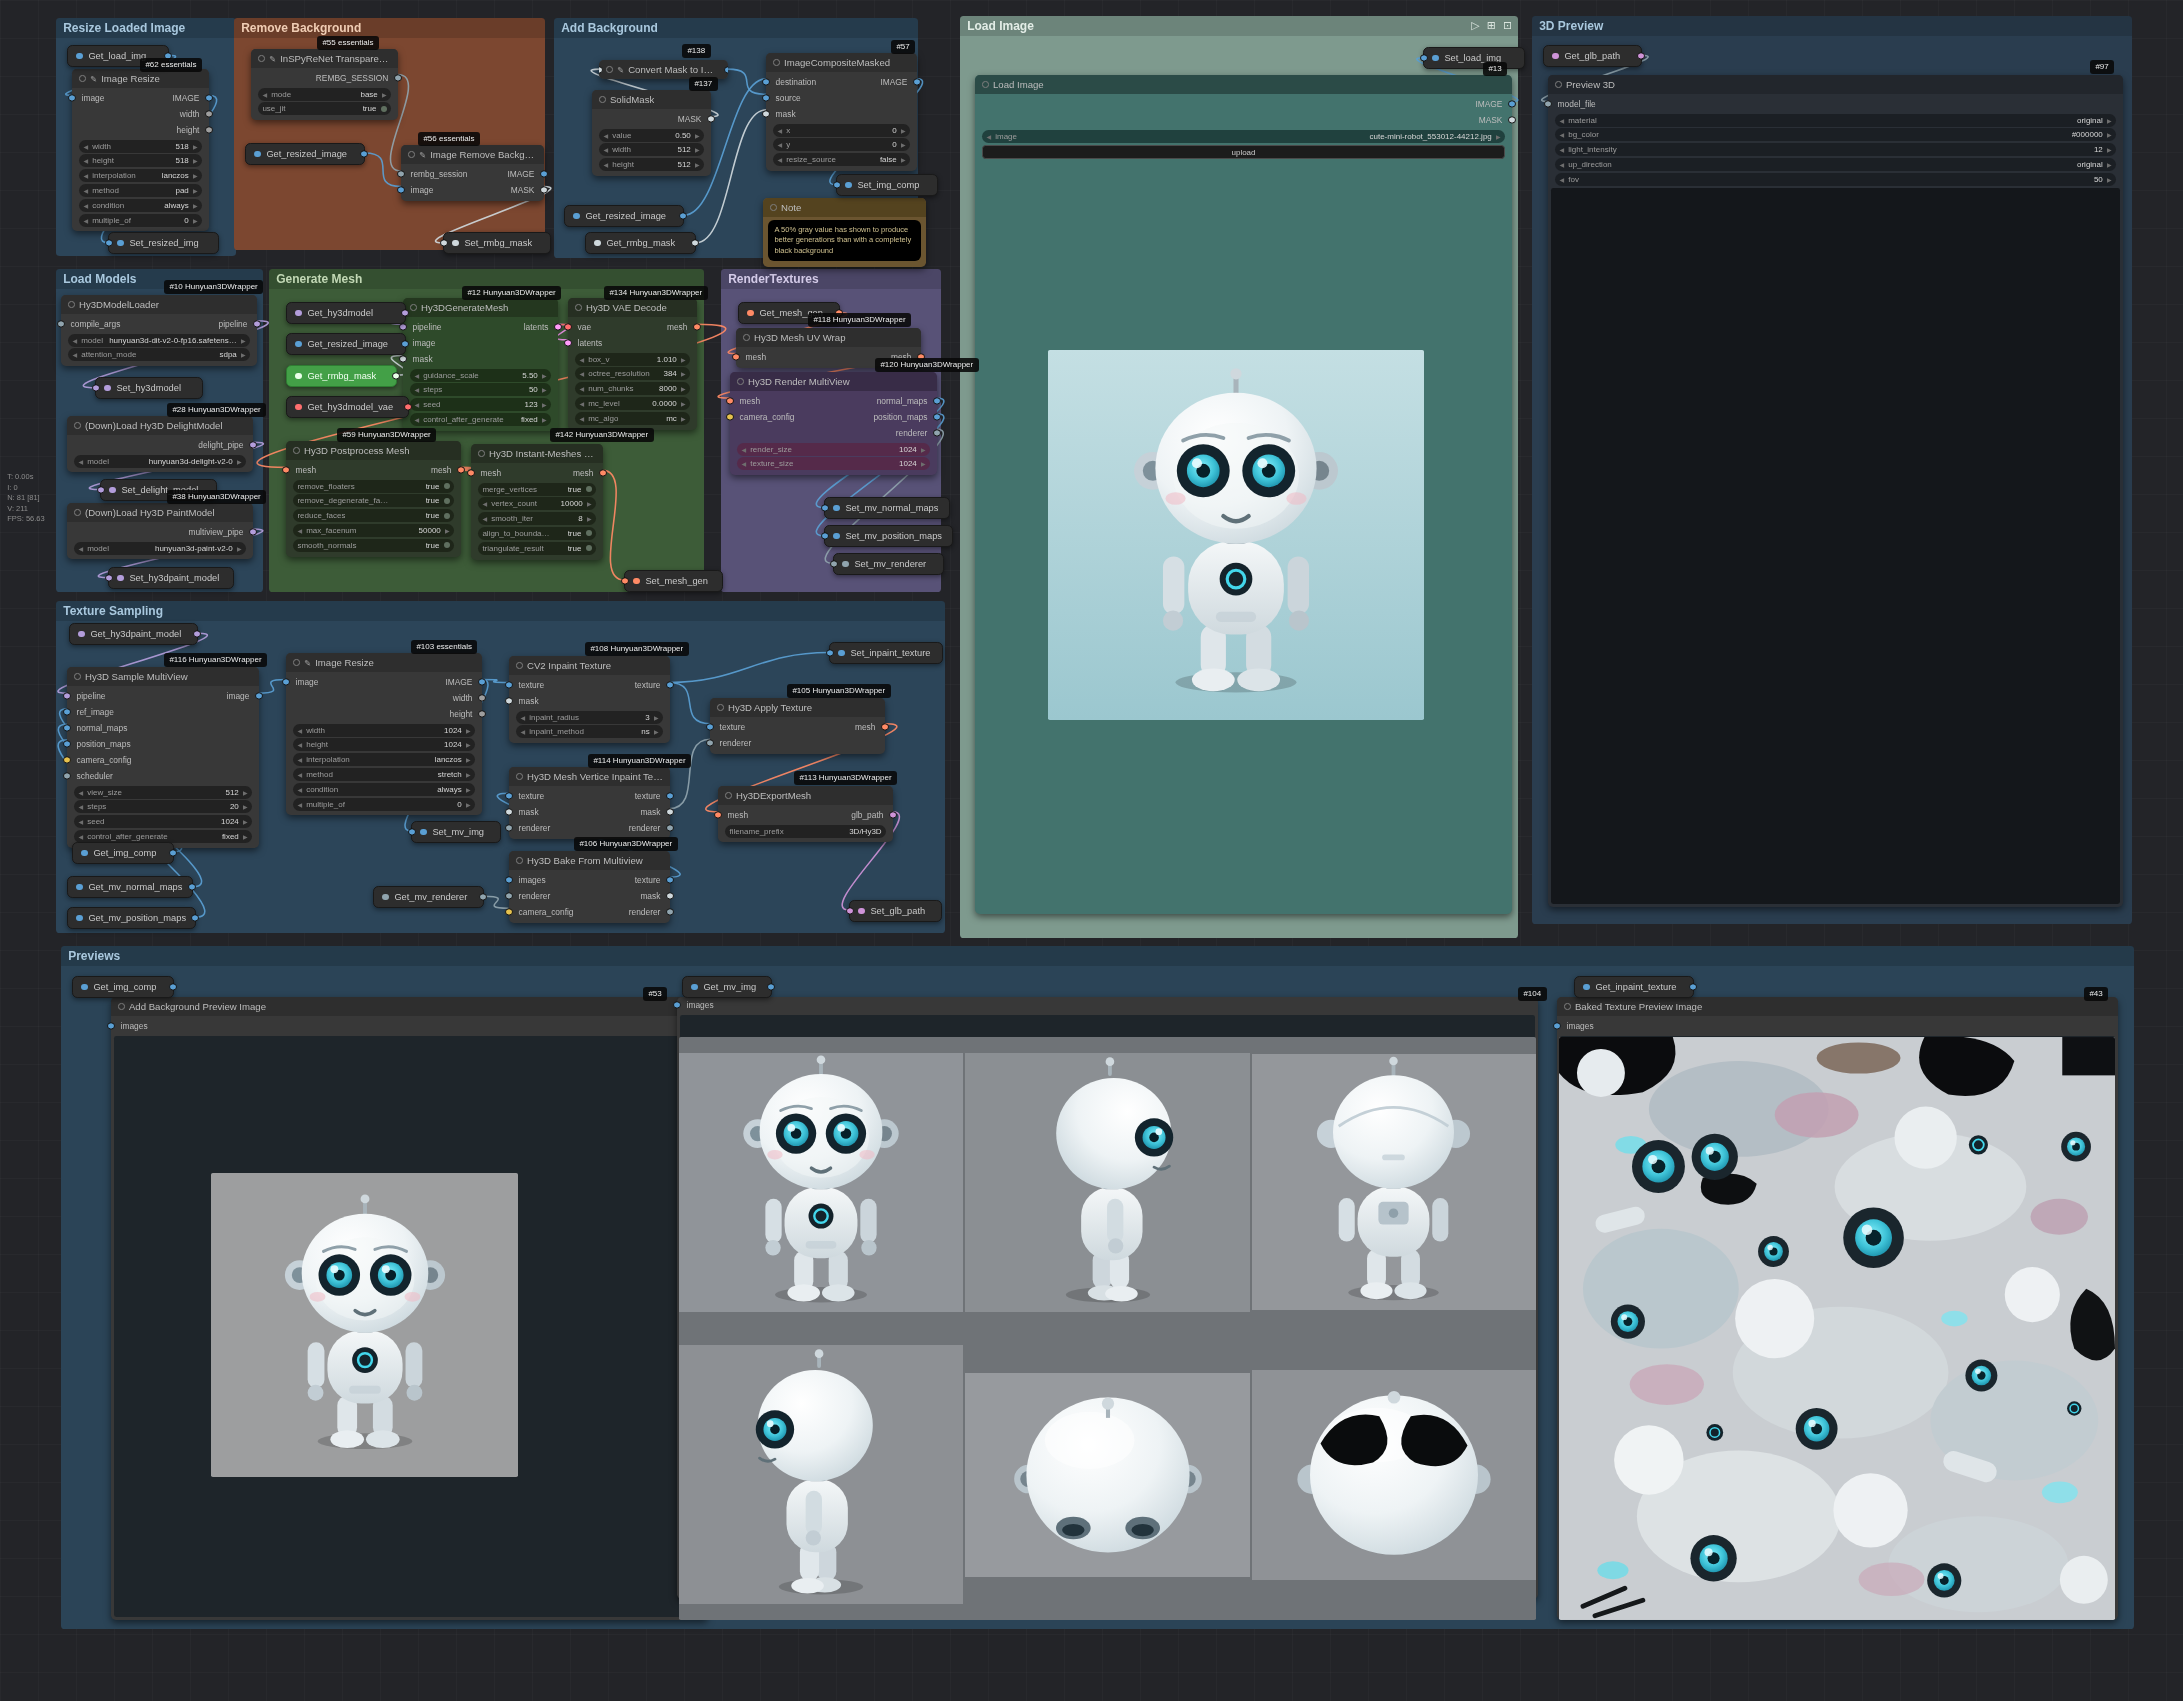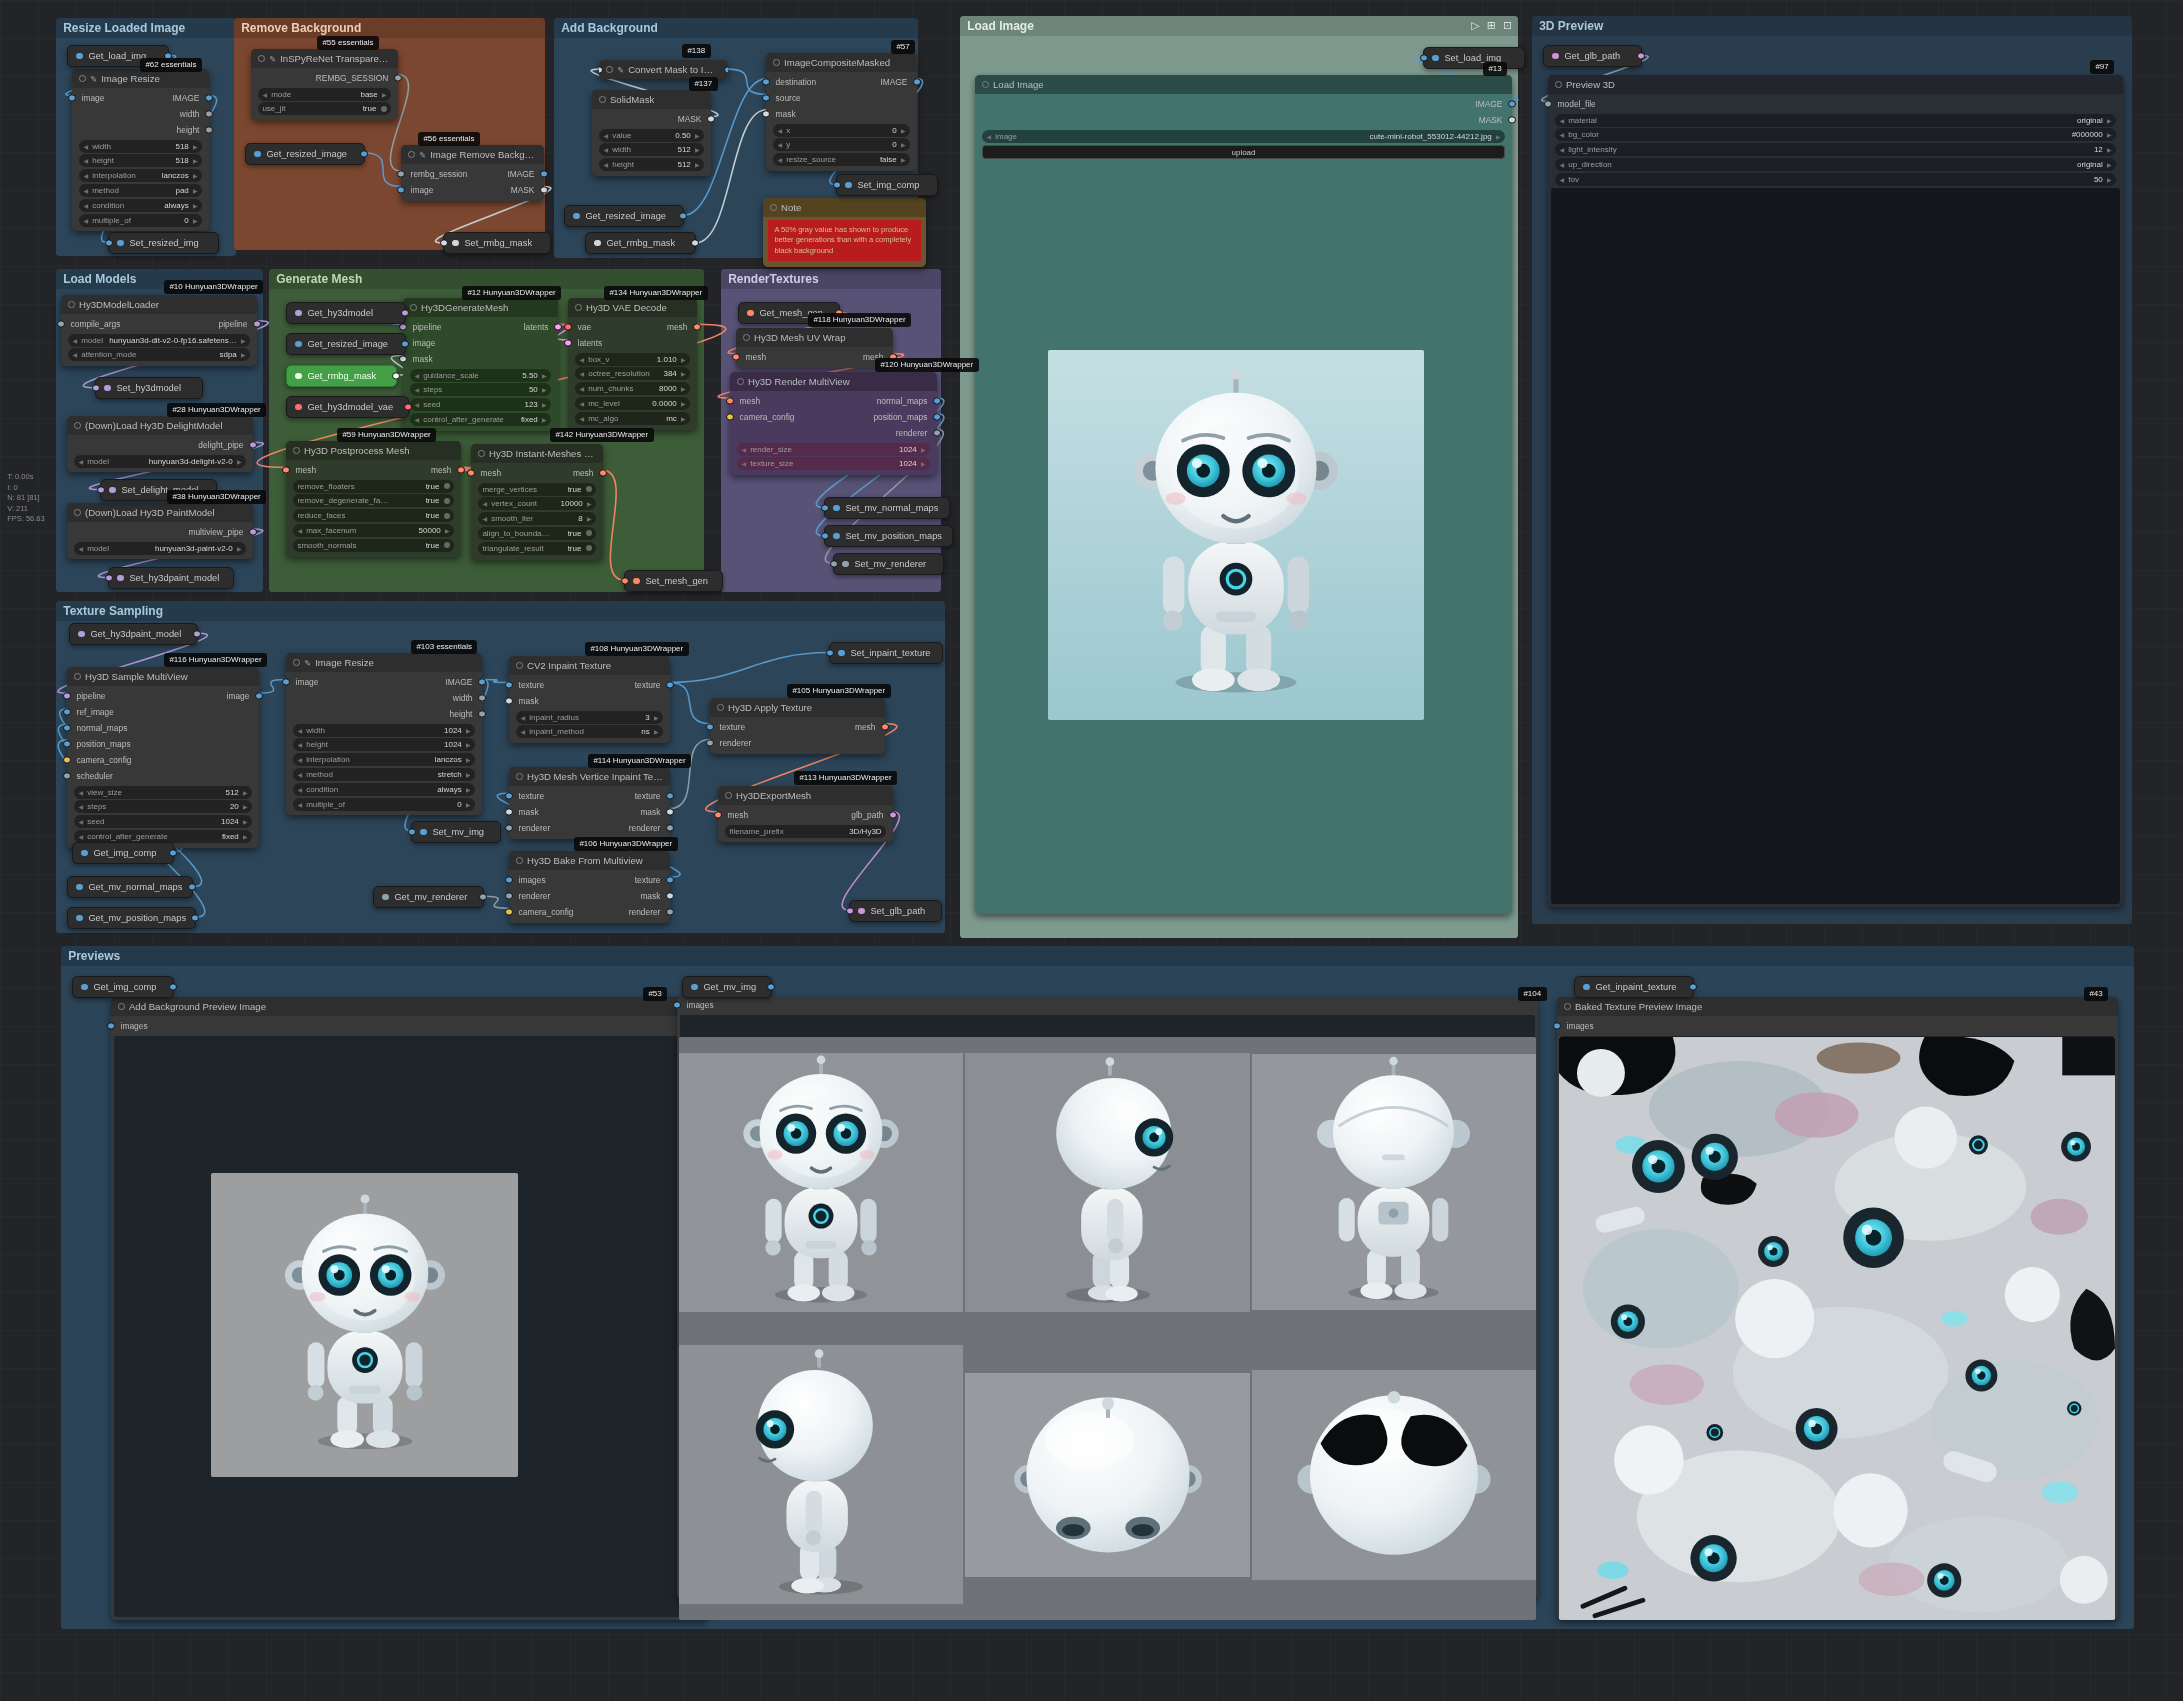--- a/index.html
+++ b/index.html
@@ -29,21 +29,21 @@
 .ior{margin-left:auto;white-space:nowrap}
 .pin{position:absolute;left:-3.6px;top:50%;transform:translateY(-50%);width:7.2px;height:7.2px;border-radius:50%;border:0.6px solid #141414}
 .pout{position:absolute;right:-3.6px;top:50%;transform:translateY(-50%);width:7.2px;height:7.2px;border-radius:50%;border:0.6px solid #141414}
 .widget{height:13px;margin:1.8px 6.6px;background:#222;border-radius:6.6px;display:flex;align-items:center;gap:4.2px;padding:0 4.8px;font-size:8px;color:#9c9c9c}
 .arr{color:#6e6e6e;font-size:6px;flex:none}
 .wl{white-space:nowrap;overflow:hidden;text-overflow:ellipsis;max-width:62%}
 .wv{margin-left:auto;color:#d6d6d6;white-space:nowrap;overflow:hidden;text-overflow:ellipsis}
 .tgl{width:6px;height:6px;border-radius:50%;background:#5f6f5f;flex:none}
 .nbutton{height:14.4px;margin:2.4px 6.6px;background:#1c1c1c;border:0.6px solid #4a4a4a;border-radius:3.6px;color:#c9c9c9;font-size:8px;text-align:center;line-height:13px}
 .panel{margin:2.4px 3px 0 3px;border-radius:2.4px}
-.notebox{margin:3px 5.4px;background:#b91c1c;border-radius:0;padding:4.8px 6px;font-size:7.5px;line-height:1.4;color:#cfc08f}
+.notebox{margin:3px 5.4px;background:#000000;border-radius:6px;padding:4.8px 6px;font-size:7.5px;line-height:1.4;color:#cfc08f}
 .pill{position:absolute;height:21.6px;background:#2d2d2d;border:0.6px solid #191919;border-radius:5.4px;display:flex;align-items:center;gap:5.4px;padding:0 8.4px;color:#c9c9c9;font-size:9.3px;z-index:12;box-shadow:0 1.8px 5.4px rgba(0,0,0,.45);white-space:nowrap}
 .pdot{width:6.6px;height:6.6px;border-radius:50%;flex:none}
 .badge{position:absolute;background:rgba(8,8,8,.88);color:#ececec;font-size:8px;padding:2.4px 5.4px;border-radius:3px;z-index:15;white-space:nowrap}
 .pv{position:absolute;z-index:20;display:flex;align-items:center;justify-content:center;overflow:hidden;border-radius:1.8px}
 #pv-grid{display:grid;grid-template-columns:1fr 1fr 1fr;grid-template-rows:1fr 1fr;gap:1.8px;background:#6f7377}
 .cell{display:flex;align-items:center;justify-content:center;overflow:hidden}
 .stats{position:absolute;left:7.2px;top:472px;font-size:7.5px;color:#8c8c8c;line-height:1.4;z-index:3;white-space:pre}
 svg{display:block}
 .mirror{transform:scaleX(-1)}
 </style>
@@ -820,21 +820,21 @@
         <span class="wl">align_to_boundaries</span>
         <span class="wv">true</span>
         <i class="tgl"></i>
       </div>
       <div class="widget" style="background: rgb(30, 38, 25);">
         <span class="wl">triangulate_result</span>
         <span class="wv">true</span>
         <i class="tgl"></i>
       </div>
     </div>
-    <div class="node" style="left: 736px; top: 328px; width: 157px;">
+    <div class="node" style="left: 736px; top: 328px; width: 185px;">
       <div class="ntitle">
         <span class="tdot"></span>
         <span class="ttext">Hy3D Mesh UV Wrap</span>
       </div>
       <div class="iorow">
         <i class="pin" style="background: rgb(255, 138, 101);"></i>
         <span class="iol">mesh</span>
         <span class="ior">mesh</span>
         <i class="pout" style="background: rgb(255, 138, 101);"></i>
       </div>

